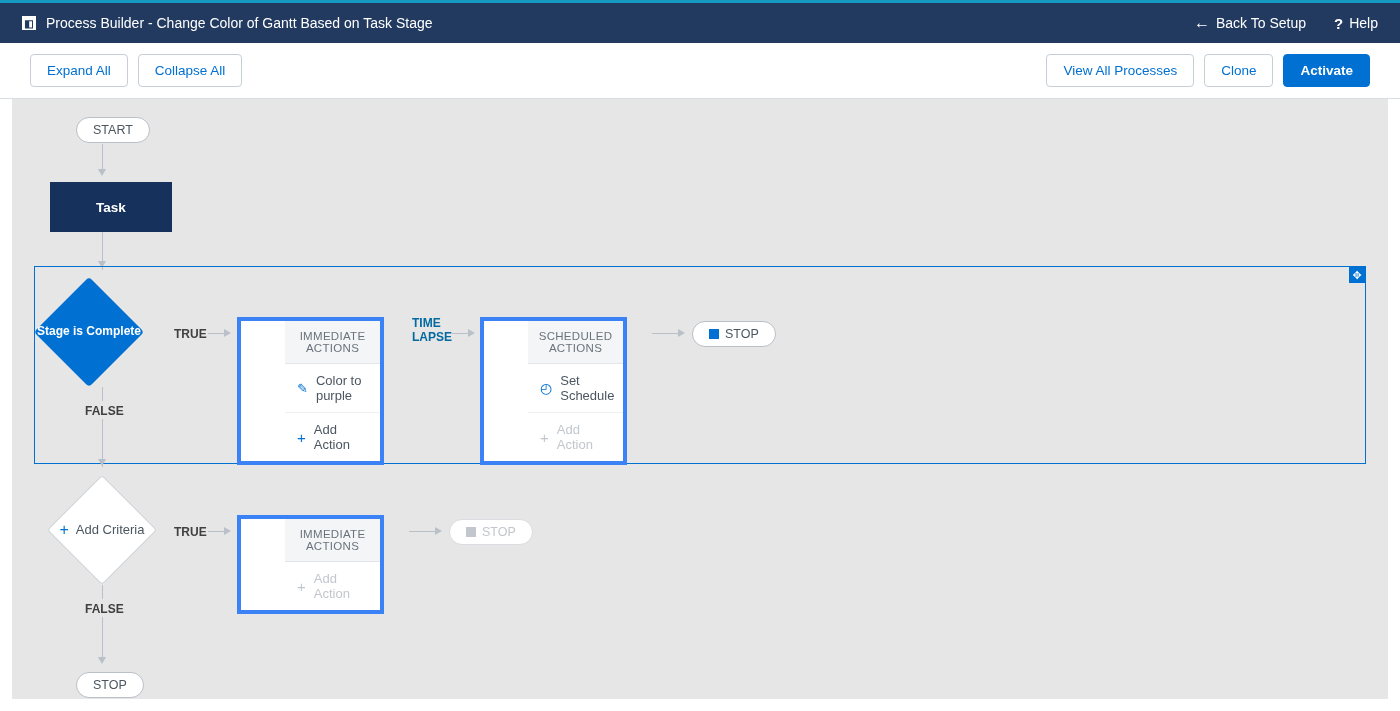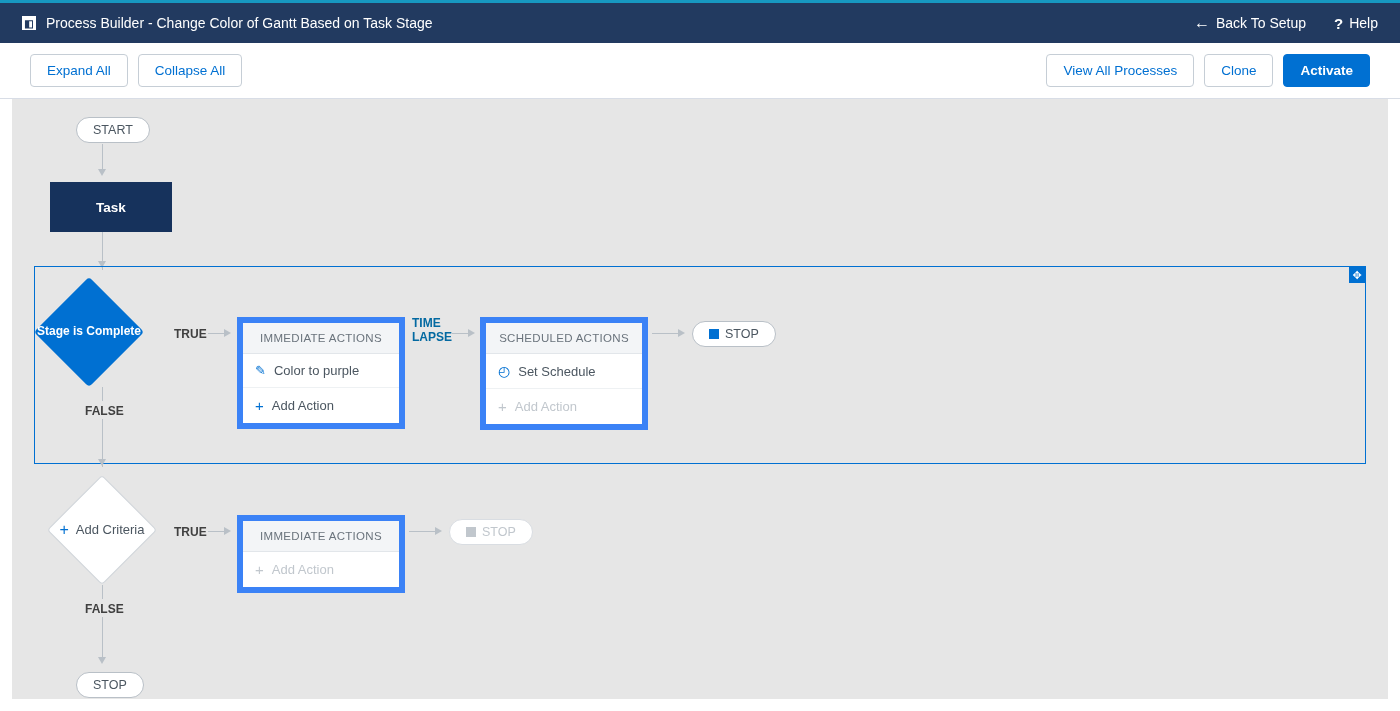--- a/index.html
+++ b/index.html
@@ -51,21 +51,21 @@
 }
 .diamond.white .shape { background: #fff; border: 1px solid #d0d5da; }
 .diamond .label {
   position: absolute; width: 110px; height: 110px; display: flex; align-items: center; justify-content: center;
   color: #fff; font-size: 12px; font-weight: 600; text-align: center; line-height: 1.3;
 }
 .diamond.white .label { color: #4b5660; font-weight: 400; font-size: 13px; gap:4px; }
 .plus-icon { color: #0070d2; font-size: 16px; font-weight: 400; margin-right: 3px;}
 
 .action-box {
-  position: absolute; background: #fff; border: 6px solid #3b82f6; width: 168px; 
+  position: absolute; background: #fff; border: 4px solid #3b82f6; width: 147px; padding-left: 44px; 
 }
 .action-box .hdr {
   background: #f3f5f7; color: #6a737c; font-size: 11.5px; letter-spacing: .3px;
   text-align: center; padding: 9px 4px; border-bottom: 1px solid #e2e6ea;
 }
 .action-box .row {
   display: flex; align-items: center; gap: 8px; padding: 9px 12px; font-size: 13px; color: #4b5660;
   border-bottom: 1px solid #eef1f3;
 }
 .action-box .row:last-child { border-bottom: none; }

